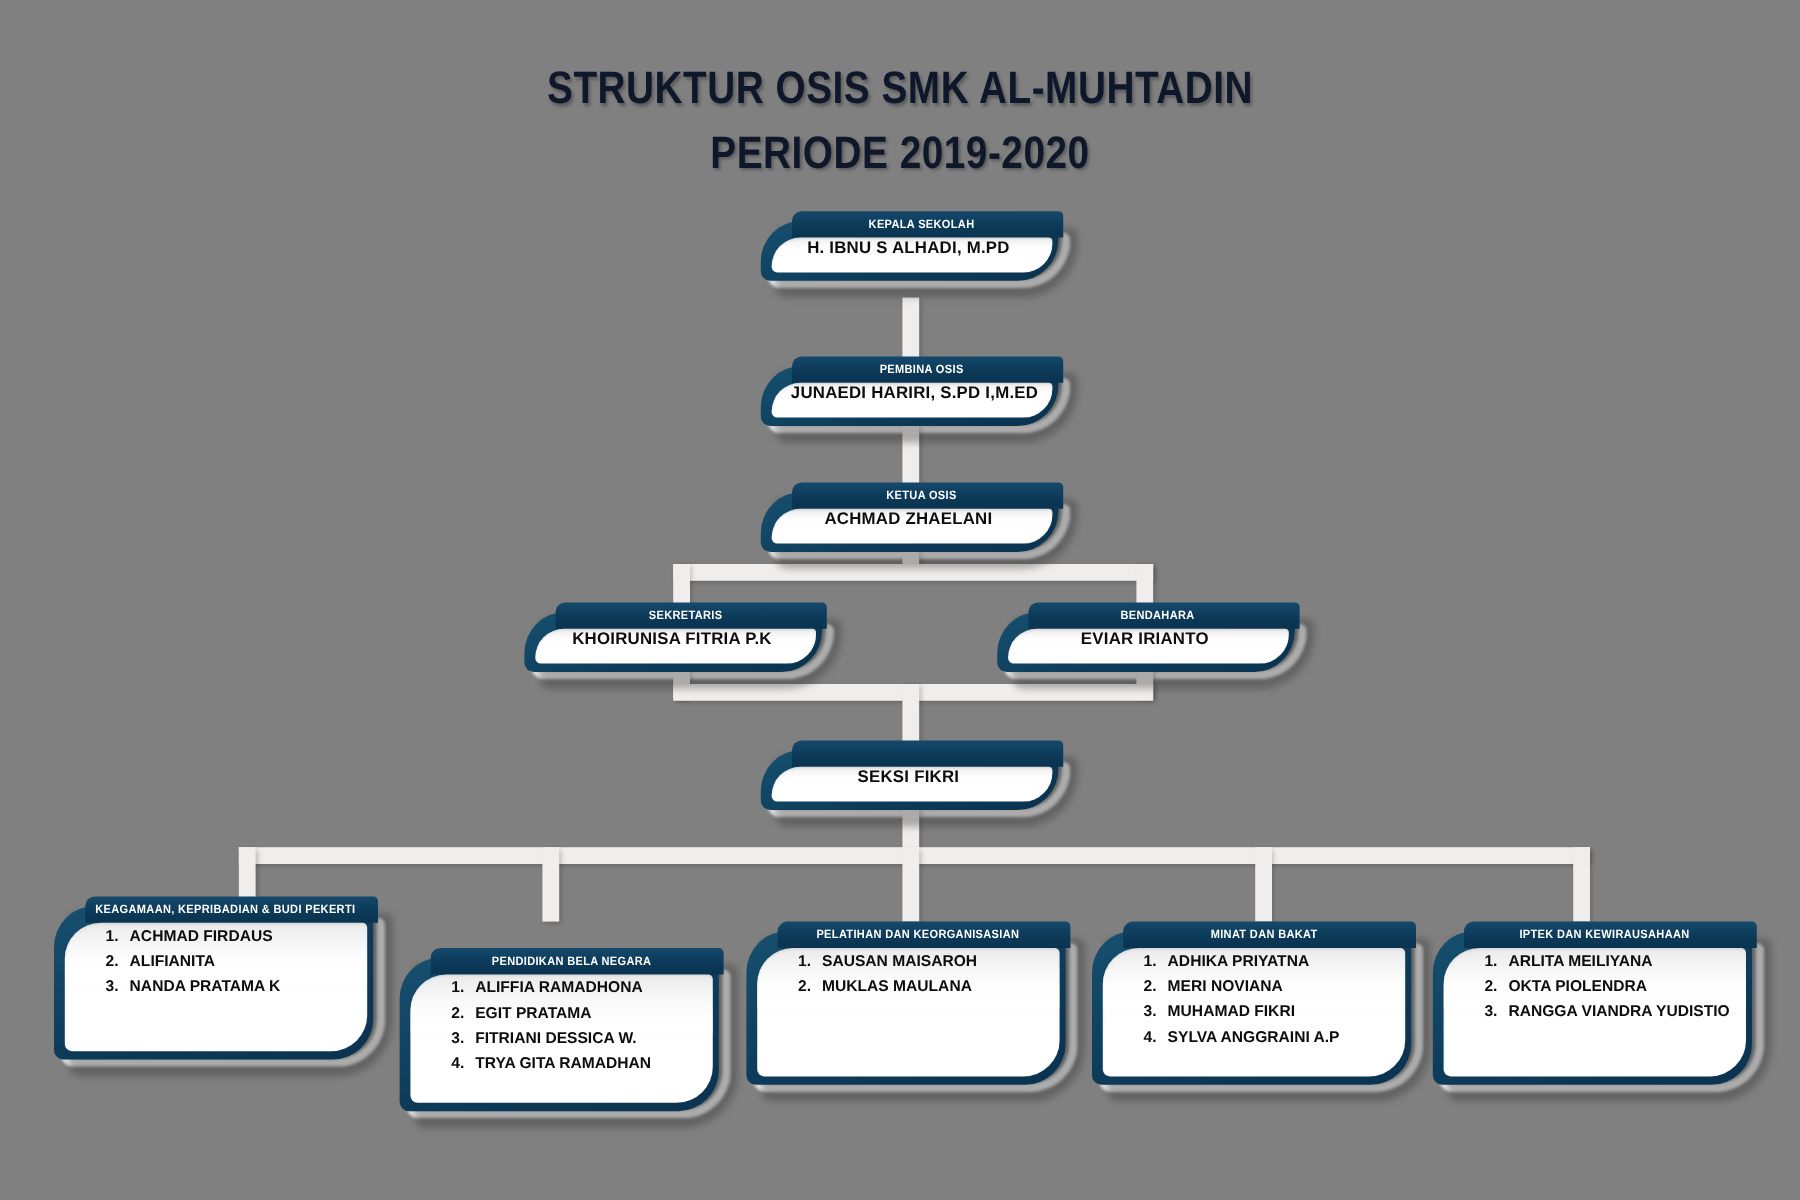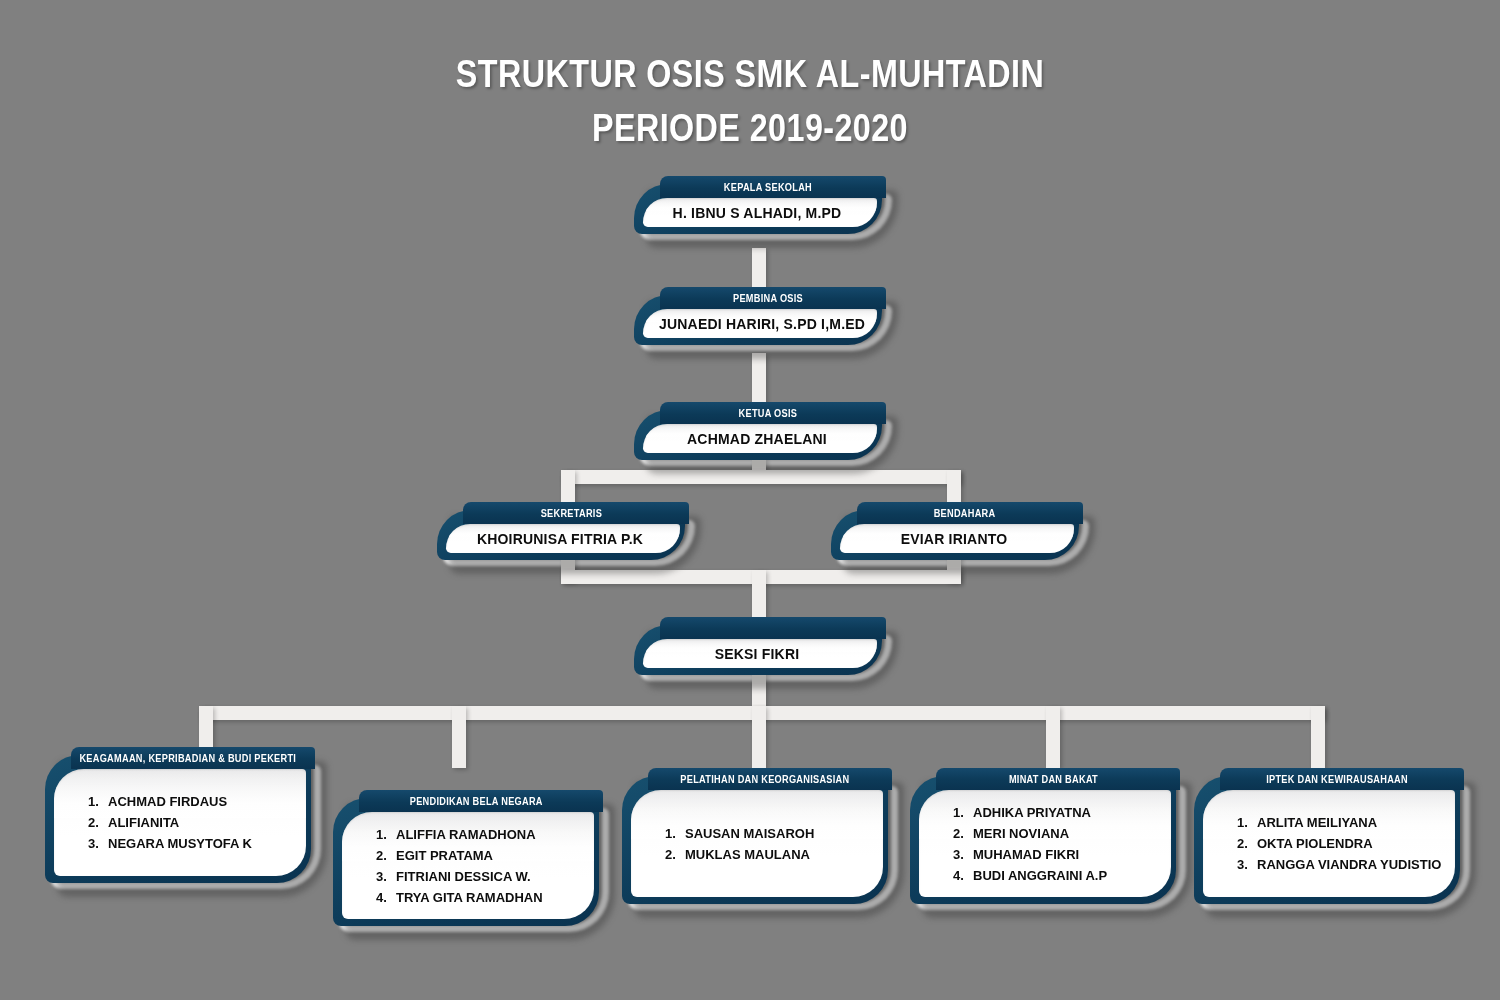--- a/index.html
+++ b/index.html
@@ -21,21 +21,21 @@
     inset: 0;
   }
 
   
   .title-block {
     position: absolute;
     top: 50px;
     left: 0;
     width: 1500px;
     text-align: center;
-    color: #ffffff;
+    color: #0f172a;
     font-weight: bold;
     letter-spacing: 0.5px;
     text-shadow: 2px 2px 3px rgba(0,0,0,0.30);
   }
   .title-line1 {
     font-size: 38px;
     line-height: 48px;
     transform: scaleX(0.85);
   }
   .title-line2 {
@@ -110,21 +110,21 @@
     top: 22px;
     right: 9px;
     bottom: 7px;
     background:
       linear-gradient(180deg, #e9e9ea 0%, #fdfdfd 34%, #ffffff 62%, #ffffff 100%);
     border-radius: 30px 4px 30px 6px;
     box-shadow: inset 0 1px 2px rgba(0,0,0,0.10);
     overflow: hidden;
     display: flex;
     flex-direction: column;
-    justify-content: center;
+    justify-content: flex-start;
   }
   
   .node .body::after {
     content: "";
     position: absolute;
     left: 0; right: 0; top: 0;
     height: 46%;
     background: linear-gradient(180deg, rgba(255,255,255,0.0) 0%, rgba(255,255,255,0.85) 100%);
     pointer-events: none;
   }
@@ -219,21 +219,21 @@
     <div class="rim"></div>
     <div class="shell"></div>
     <div class="hdr">
         <span>KEPALA SEKOLAH</span>
       </div>
     <div class="body">
       <div class="name">H. IBNU S ALHADI, M.PD</div>
     </div>
   </div>
 
-  <div class="node" style="left:634px; top:287px; width:252px; height:58px;">
+  <div class="node" style="left:634px; top:297px; width:252px; height:58px;">
     <div class="shadow-plate"></div>
     <div class="rim"></div>
     <div class="shell"></div>
     <div class="hdr">
         <span>PEMBINA OSIS</span>
       </div>
     <div class="body">
       <div class="name">JUNAEDI HARIRI, S.PD I,M.ED</div>
     </div>
   </div>
@@ -296,21 +296,21 @@
         <li>
             <span class="num">1.</span>
             <span>ACHMAD FIRDAUS</span>
           </li>
         <li>
             <span class="num">2.</span>
             <span>ALIFIANITA</span>
           </li>
         <li>
             <span class="num">3.</span>
-            <span>NEGARA MUSYTOFA K</span>
+            <span>NANDA PRATAMA K</span>
           </li>
       </ul>
     </div>
   </div>
 
   <div class="node section-node" style="left:333px; top:768px; width:270px; height:136px;margin-top:22px;">
     <div class="shadow-plate"></div>
     <div class="rim"></div>
     <div class="shell"></div>
     <div class="hdr">
@@ -375,21 +375,21 @@
         <li>
             <span class="num">2.</span>
             <span>MERI NOVIANA</span>
           </li>
         <li>
             <span class="num">3.</span>
             <span>MUHAMAD FIKRI</span>
           </li>
         <li>
             <span class="num">4.</span>
-            <span>BUDI ANGGRAINI A.P</span>
+            <span>SYLVA ANGGRAINI A.P</span>
           </li>
       </ul>
     </div>
   </div>
 
   <div class="node section-node" style="left:1194px; top:768px; width:270px; height:136px;">
     <div class="shadow-plate"></div>
     <div class="rim"></div>
     <div class="shell"></div>
     <div class="hdr">

